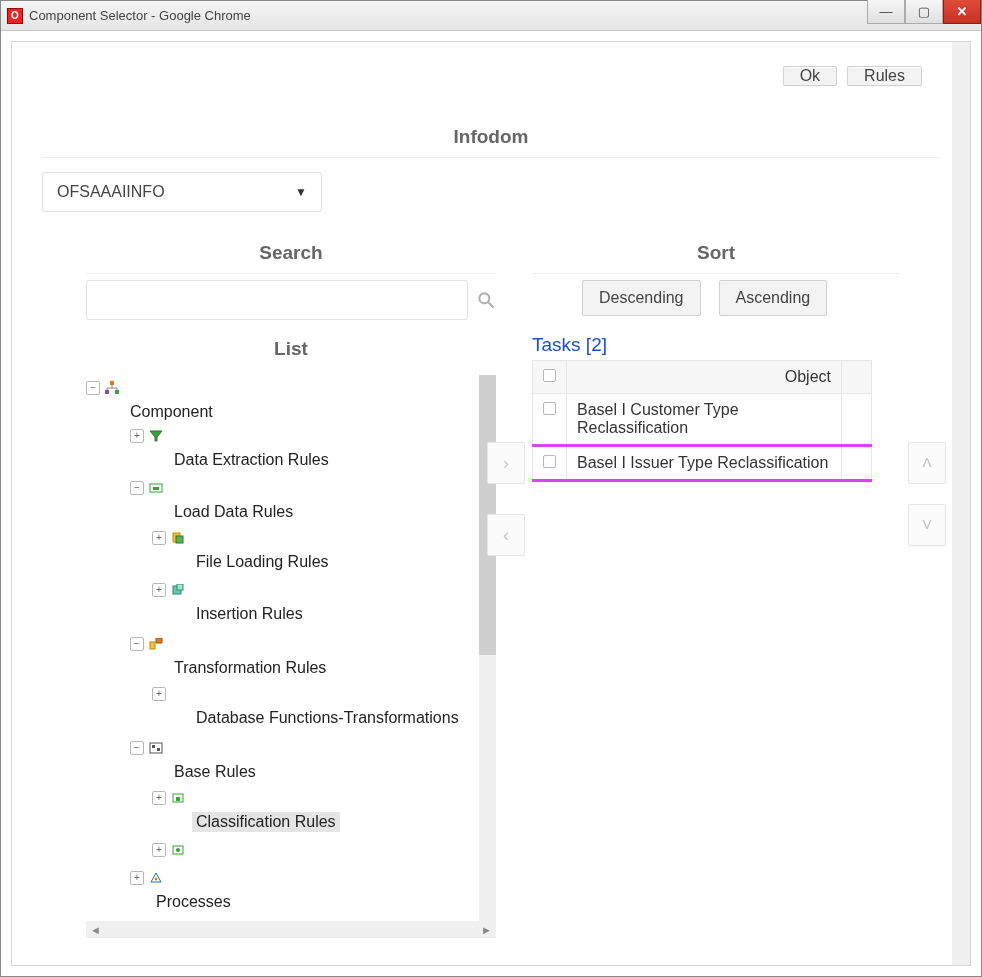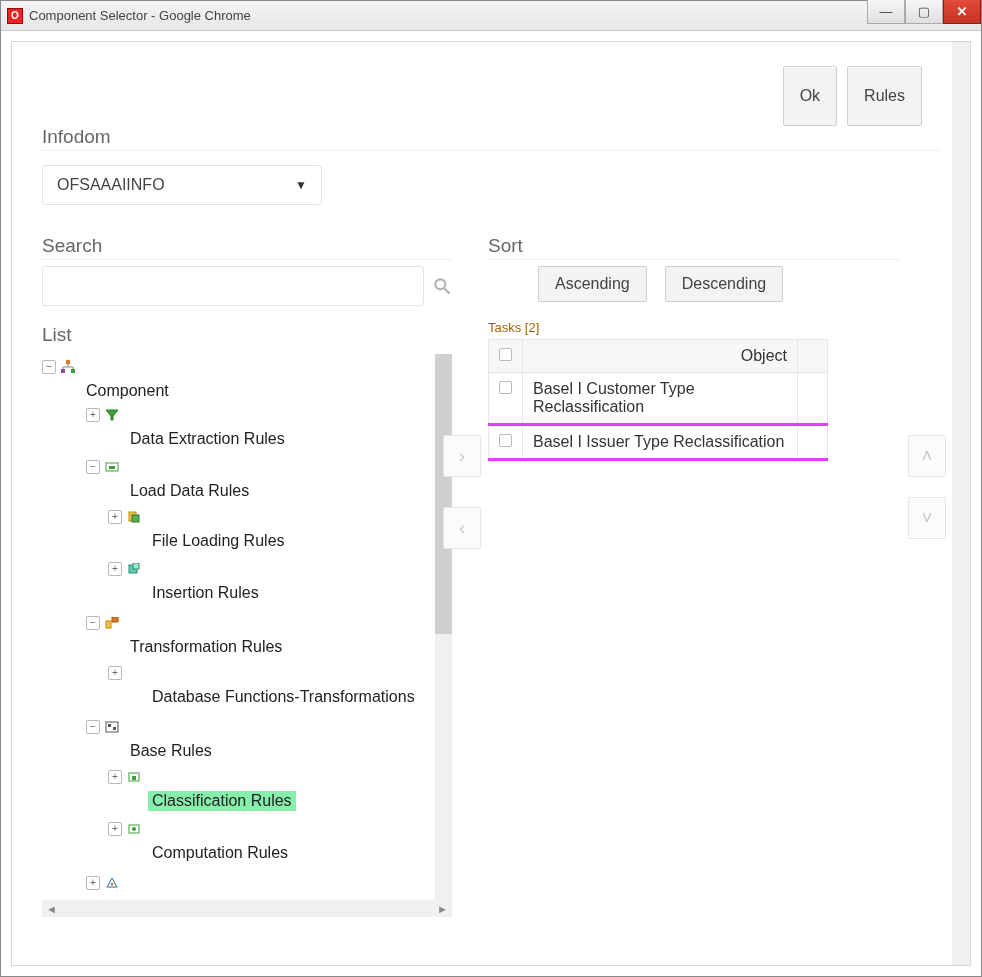--- a/index.html
+++ b/index.html
@@ -12,27 +12,27 @@
   .win-controls { display:flex; height:100%; }
   .win-btn { width:38px; height:24px; margin-top:-1px; display:flex; align-items:center; justify-content:center; border:1px solid #aaa; border-top:none; background:linear-gradient(#f6f6f6,#e0e0e0); font-size:13px; }
   .win-btn.close { background:linear-gradient(#e24a3a,#c73224); color:#fff; border-color:#8c1e14; }
   .win-btn.close span { font-weight:bold; }
   
   .body { flex:1; padding:10px; overflow:hidden; display:flex; flex-direction:column; }
   .inner { flex:1; border:1px solid #d8d8d8; position:relative; padding:24px 30px 0 30px; overflow:hidden; }
   .scroll-gutter { position:absolute; top:0; right:0; width:18px; height:100%; background:#f0f0f0; }
   
   .top-buttons { position:absolute; top:24px; right:48px; display:flex; gap:10px; }
-  .btn { background:#f3f3f3; border:1px solid #d0d0d0; padding:20px 16px; font-size:16px; color:#444; cursor:pointer; border-radius:2px; box-shadow:0 1px 0 #fff inset; }
-  .section-label { font-size:19px; color:#666; margin-bottom:6px; border-bottom:1px solid #eee; padding-bottom:2px; font-weight:400; }
+  .btn { background:#f3f3f3; border:1px solid #d0d0d0; padding:0 16px; font-size:16px; color:#444; cursor:pointer; border-radius:2px; box-shadow:0 1px 0 #fff inset; }
+  .section-label { font-size:19px; color:#666; margin-bottom:6px; border-bottom:1px solid #eee; padding-bottom:9px; font-weight:700;text-align:center; }
   .infodom { margin-top:60px; }
   .select-wrap { margin-top:14px; display:flex; justify-content:flex-start; }
   .select { width:280px; height:40px; border:1px solid #e2e2e2; border-radius:3px; padding:0 14px; display:flex; align-items:center; justify-content:space-between; font-size:16px; color:#444; cursor:pointer; }
   .select .caret { font-size:12px; color:#333; }
-  .two-col { display:flex; gap:36px; margin-top:30px; }
+  .two-col { display:flex; gap:36px; margin-top:30px;margin-left:44px; }
   .col-left { width:410px; }
   .col-right { flex:1; padding-right:40px; position:relative; }
   .search-row { display:flex; align-items:center; gap:8px; margin-top:6px; }
   .search-input { flex:1; height:40px; border:1px solid #e2e2e2; border-radius:3px; padding:0 10px; font-size:15px; }
   .search-icon { width:20px; height:20px; color:#999; cursor:pointer; }
   .sort-row { display:flex; gap:18px; margin-top:6px; padding-left:50px; }
   .sort-btn { background:#f3f3f3; border:1px solid #d0d0d0; padding:8px 16px; font-size:16px; color:#444; cursor:pointer; border-radius:2px; }
   .list-area { margin-top:18px; }
   .tree-box { height:546px; border:0; position:relative; margin-top:4px; }
   .tree-scrollbar { position:absolute; right:0; top:0; width:17px; height:100%; background:#f0f0f0; }
@@ -41,27 +41,27 @@
   .tree-hscroll .arrow { width:15px; height:13px; display:flex; align-items:center; justify-content:center; color:#888; font-size:11px; }
   .tree { padding:0 18px 0 0; overflow:hidden; height:100%; font-size:16px; color:#222; }
   ul.treelist, ul.treelist ul { list-style:none; margin:0; padding:0; }
   ul.treelist ul { margin-left:22px; }
   li.node { position:relative; padding:2px 0 2px 0; }
   .node-row { display:flex; align-items:center; gap:4px; min-height:22px; }
   .toggle { width:14px; height:14px; border:1px solid #b8b8b8; background:#fff; display:flex; align-items:center; justify-content:center; font-size:10px; line-height:1; color:#666; cursor:pointer; border-radius:2px; flex-shrink:0; }
   .toggle.empty { border:none; background:transparent; }
   .node-icon { width:16px; height:14px; display:inline-flex; align-items:center; justify-content:center; font-size:12px; flex-shrink:0; }
   .node-label { padding:1px 4px; white-space:nowrap; }
-  .node-label.selected { background:#86efac; }
+  .node-label.selected { background:#e5e5e5; }
   .icon-green { color:#3a8f2e; }
   .icon-orange { color:#c47a00; }
   .icon-teal { color:#2a8c74; }
   .icon-blue { color:#1e6fb8; }
   
-  .tasks-label { font-size:13px; color:#a16207; margin-top:18px; margin-bottom:4px; font-weight:300; }
+  .tasks-label { font-size:19px; color:#1d4ed8; margin-top:18px; margin-bottom:4px; font-weight:300; }
   .tasks-table { border:1px solid #e6e6e6; border-collapse:collapse; width:340px; font-size:16px; }
   .tasks-table th { background:#f7f7f7; font-weight:400; text-align:right; padding:7px 10px; border-bottom:1px solid #e6e6e6; }
   .tasks-table td { padding:7px 10px; border-bottom:3px solid #d946ef; vertical-align:top; }
   .tasks-table td.chk, .tasks-table th.chk { width:30px; text-align:center; border-right:1px solid #e6e6e6; }
   .tasks-table th.spacer, .tasks-table td.spacer { width:30px; border-left:1px solid #e6e6e6; }
   .checkbox { width:13px; height:13px; border:1px solid #b8b8b8; border-radius:2px; display:inline-block; background:#fff; cursor:pointer; }
   
   .mid-arrows { position:absolute; left:-45px; top:200px; display:flex; flex-direction:column; gap:30px; }
   .arrow-btn { width:38px; height:42px; border:1px solid #e6e6e6; background:#fbfbfb; display:flex; align-items:center; justify-content:center; color:#c8c8c8; font-size:18px; cursor:pointer; border-radius:2px; }
   
@@ -300,28 +300,20 @@
                               <li class="node">
                                 <div class="node-row">
                                   <span class="toggle">+</span>
                                   <span class="node-icon icon-green">
                                     <svg width="14" height="12" viewBox="0 0 14 12">
                                         <rect x="2" y="2" width="10" height="8" fill="#fff" stroke="#3aa03a"></rect>
                                         <circle cx="7" cy="6" r="2" fill="#3aa03a"></circle>
                                       </svg>
                                   </span>
                                 </div>
-                                <ul>
-                                    <li class="node">
-                                      <div class="node-row">
-                                        <span class="toggle empty"></span>
-                                        <span class="node-label">Computation Rules</span>
-                                      </div>
-                                    </li>
-                                  </ul>
                               </li>
                             </ul>
                           </li>
 
                           <li class="node">
                             <div class="node-row">
                               <span class="toggle">+</span>
                               <span class="node-icon icon-blue">
                                 <svg width="14" height="12" viewBox="0 0 14 12">
                                     <polygon points="7,1 12,10 2,10" fill="#fff" stroke="#1e6fb8"></polygon>
@@ -357,22 +349,22 @@
             <div class="arrow-btn">›</div>
             <div class="arrow-btn">‹</div>
           </div>
           <div class="updown">
             <div class="arrow-btn">˄</div>
             <div class="arrow-btn">˅</div>
           </div>
 
           <div class="section-label">Sort</div>
           <div class="sort-row">
+            <button class="sort-btn">Descending</button>
             <button class="sort-btn">Ascending</button>
-            <button class="sort-btn">Descending</button>
           </div>
 
           <div class="tasks-label">
             <span>Tasks</span> [<span>2</span>]
           </div>
           <table class="tasks-table">
             <thead>
               <tr>
                 <th class="chk"><span class="checkbox"></span></th>
                 <th>Object</th>

